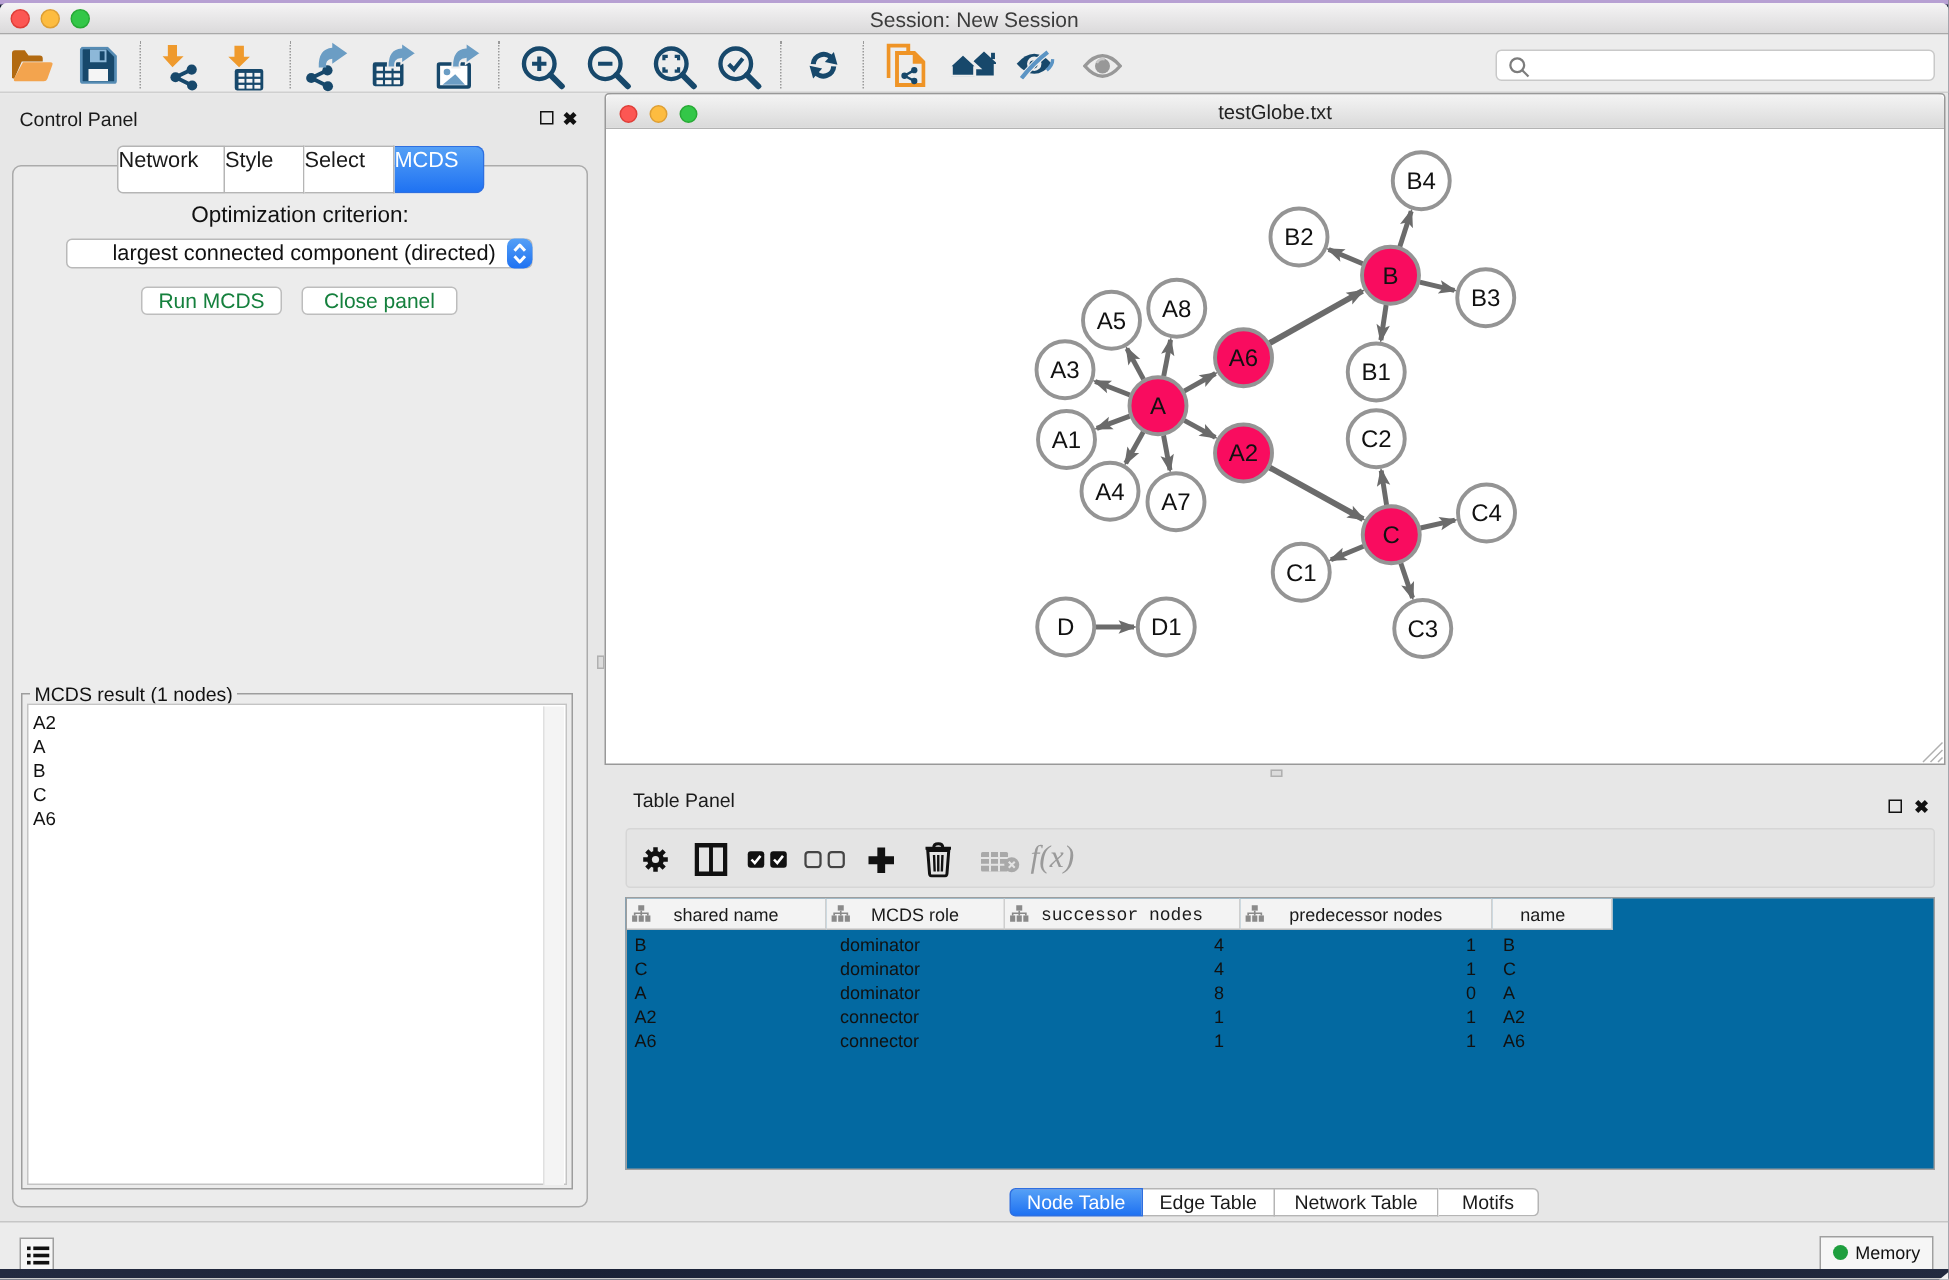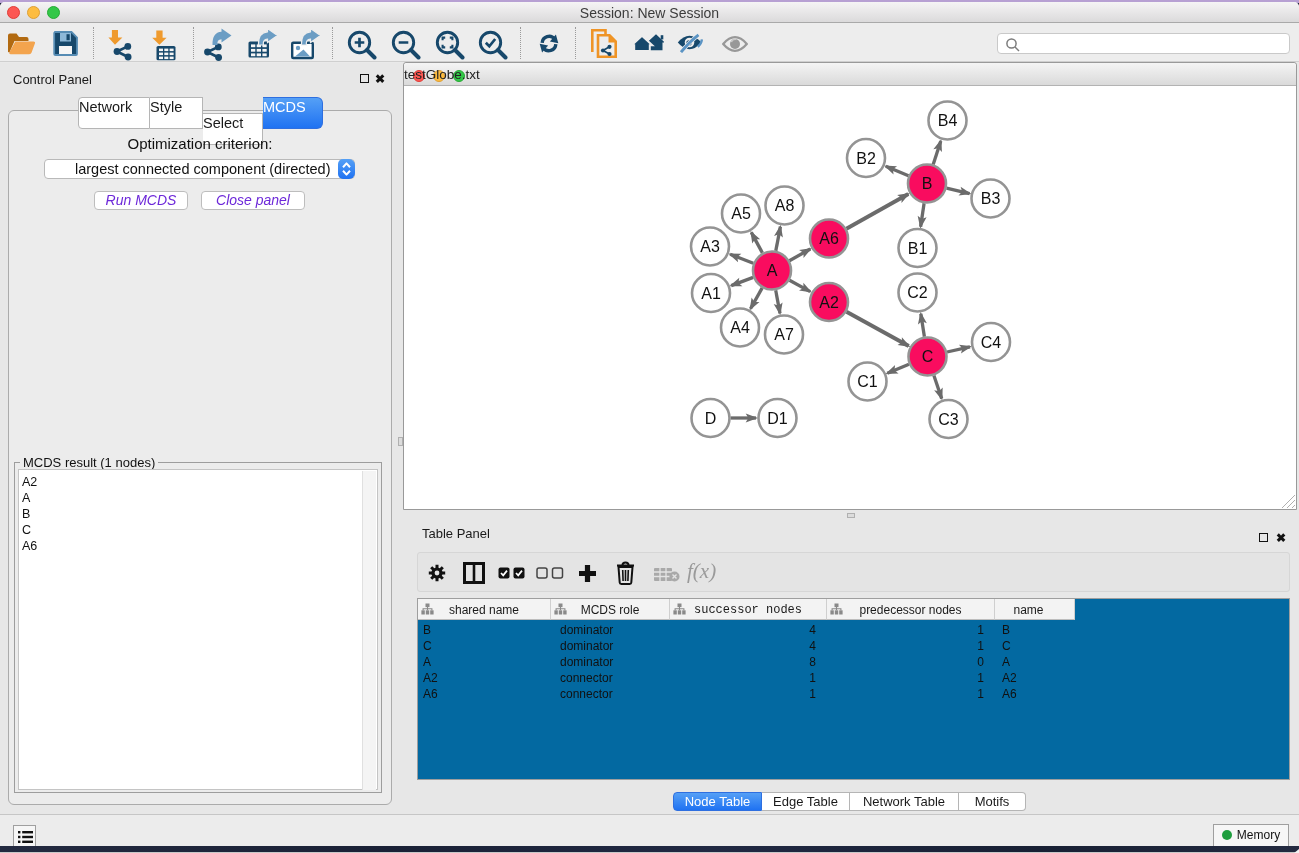--- a/index.html
+++ b/index.html
@@ -44,21 +44,21 @@
 .cptab.sel { background:linear-gradient(#55a0f6,#1f72f2); color:#fff;
   border-color:#2e6fe0; border-radius:0 6px 6px 0; }
 #opt-label { position:absolute; left:0; top:133px; width:400px; text-align:center;
   font-size:15px; color:#111; }
 #dropdown { position:absolute; left:44px; top:157px; width:311px; height:20px;
   background:#fff; border:1px solid #b9b9b9; border-radius:4px; }
 #dropdown .ddtext { position:absolute; left:10px; top:1px; font-size:14.5px; color:#111;margin-left:20px; }
 #dd-step { position:absolute; right:-1px; top:-1px; width:17px; height:20px;
   background:linear-gradient(#55a0f6,#1f72f2); border-radius:5px 6px 6px 5px; }
 .btn { position:absolute; height:19px; background:#fff; border:1px solid #bdbdbd;
-  border-radius:4px; font-size:14px; color:#6d28d9; text-align:center; line-height:17px;font-style:italic; }
+  border-radius:4px; font-size:14px; color:#15803d; text-align:center; line-height:17px; }
 #btn-run { left:94px; top:189px; width:94px; }
 #btn-close { left:201px; top:189px; width:104px; }
 
 #mcds-group { position:absolute; left:14px; top:453px; width:368px; height:342px; }
 #mcds-group .gb-border { position:absolute; left:0; top:7px; width:100%; height:331px;
   border:1px solid #9d9d9d; }
 #mcds-group .gb-label { position:absolute; left:6px; top:0; background:#ececec;
   padding:0 3px; font-size:13px; color:#111; }
 #mcds-list { position:absolute; left:4px; top:14px; width:360px; height:321px; padding-top:4px;
   background:#fff; border:1px solid #c4c4c4; font-size:12.5px; color:#111; }
@@ -68,21 +68,21 @@
 
 #netwin { position:absolute; left:403px; top:60px; width:894px; height:448px;
   background:#fff; border:1px solid #999; border-radius:3px 3px 0 0; }
 #net-titlebar { position:absolute; left:0; top:0; width:100%; height:23px;
   background:linear-gradient(#f4f4f4,#dadada); border-bottom:1px solid #b3b3b3;
   border-radius:4px 4px 0 0; }
 #net-titlebar .tl { top:7px; width:12px; height:12px; }
 #net-titlebar .tl1 { left:9px;  background:#fc5753; border:1px solid #df3e38; }
 #net-titlebar .tl2 { left:29px; background:#fdbc40; border:1px solid #de9f34; }
 #net-titlebar .tl3 { left:49px; background:#33c748; border:1px solid #27aa35; }
-#net-title-text { position:absolute; top:4px; left:0; width:100%; 
+#net-title-text { position:absolute; top:4px; left:0; width:100%; text-align:center;
   font-size:13.5px; color:#222; }
 #graph { position:absolute; left:0; top:23px; }
 
 #tp-title { position:absolute; left:422px; top:524px; font-size:13px; color:#1a1a1a; }
 #tp-toolbar { position:absolute; left:417px; top:550px; width:873px; height:40px;
   background:#e4e4e4; border:1px solid #d6d6d6; border-radius:3px; }
 #tbl { position:absolute; left:417px; top:596px; width:873px; height:182px;
   background:#0369a1; border:1px solid #9e9e9e; }
 .th { position:absolute; top:0; height:21px; background:#f3f3f3;
   border-right:1px solid #cfcfcf; border-bottom:1px solid #bdbdbd;
@@ -274,21 +274,21 @@
   </div>
   <div id="mainbg"></div>
 
   <div id="cp-title">Control Panel</div>
   <div class="winbtn-sq" style="left:360px; top:72px;"></div>
   <div class="winbtn-x" style="left:375px; top:70px;">✖</div>
   <div id="cp-box"></div>
   <div id="cp-tabs">
     <div class="cptab first" style="width:72px;">Network</div>
     <div class="cptab" style="width:53px;">Style</div>
-    <div class="cptab" style="width:60px;margin-top:16px;">Select</div>
+    <div class="cptab" style="width:60px;">Select</div>
     <div class="cptab sel" style="width:60px;">MCDS</div>
   </div>
   <div id="opt-label">Optimization criterion:</div>
   <div id="dropdown">
     <span class="ddtext">largest connected component (directed)</span>
     <div id="dd-step"><svg width="17" height="20" viewBox="0 0 17 20">
           <path d="M5,8.2 L8.5,4.4 L12,8.2 M5,11.8 L8.5,15.6 L12,11.8" fill="none" stroke="#fff" stroke-width="2" stroke-linejoin="round"></path>
         </svg></div>
   </div>
   <div class="btn" id="btn-run">Run MCDS</div>

